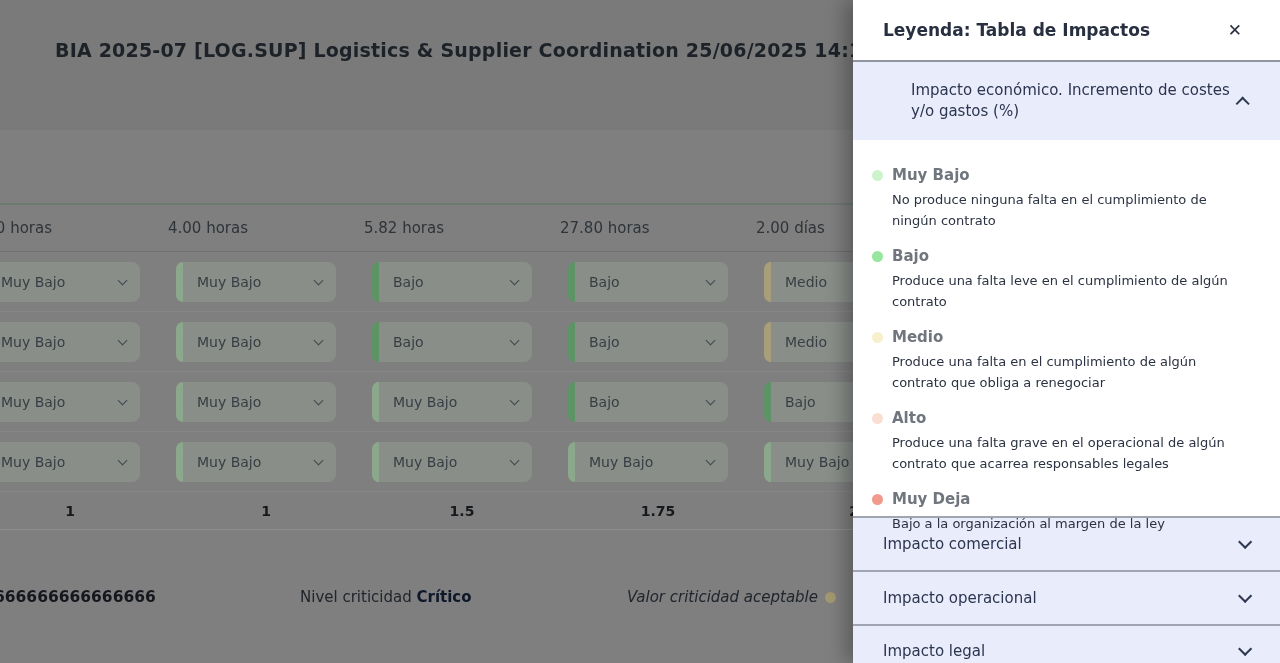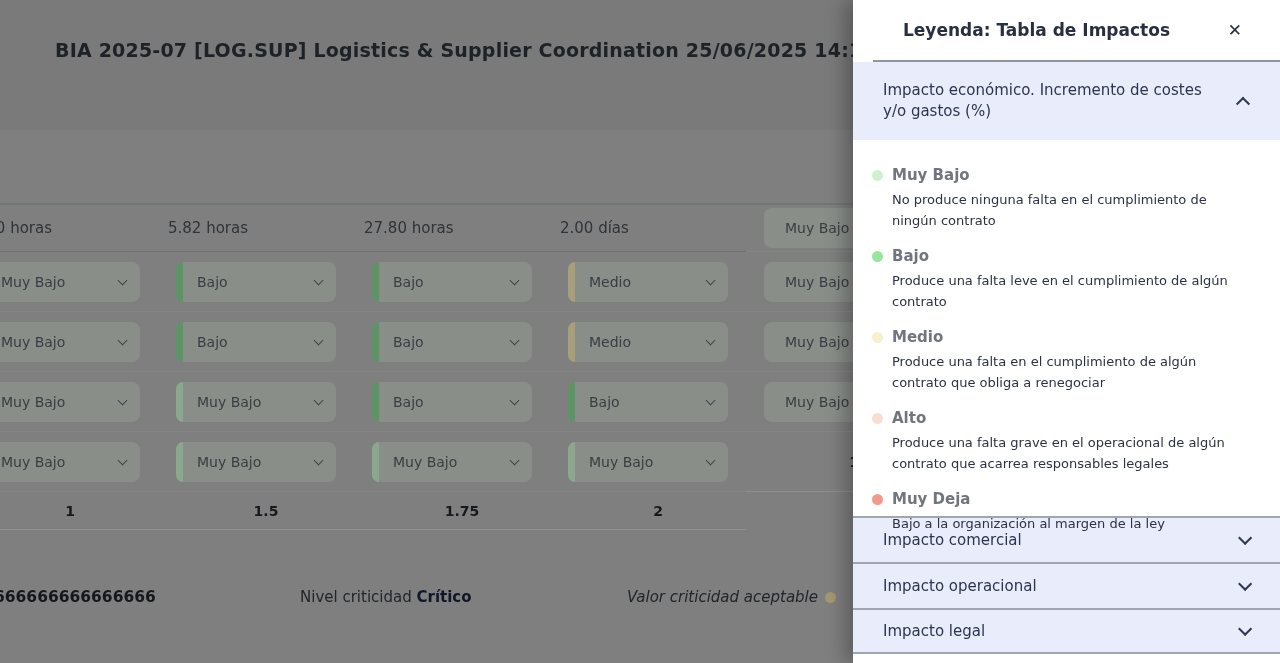--- a/index.html
+++ b/index.html
@@ -34,55 +34,58 @@
   .stat-number { position:absolute; left:-6px; top:2px; font-size:15.5px; font-weight:700; color:#14181d; white-space:nowrap; }
   .stat-nivel { position:absolute; left:300px; top:2px; white-space:nowrap; }
   .stat-nivel b { font-weight:700; color:#0f172a; }
   .stat-acept { position:absolute; left:627px; top:2px; white-space:nowrap;font-style:italic; }
   .stat-dot { display:inline-block; width:11px; height:11px; border-radius:50%; margin-left:7px; vertical-align:-1px; }
 
   
   .panel { position:absolute; right:0; top:0; width:427px; height:663px; background:#ffffff;
            box-shadow:-8px 0 18px rgba(0,0,0,0.28); z-index:10; }
   .panel-header { height:62px; display:flex; align-items:center; justify-content:space-between;
-                  padding:0 38px 0 30px; border-bottom:2px solid #8f949f;margin-left:20px; }
+                  padding:0 38px 0 30px; border-bottom:2px solid #8f949f; }
   .panel-title { font-size:17px; font-weight:700; color:#272f40; }
   .panel-close { font-size:17px; color:#2a3142; cursor:pointer; line-height:1; }
 
   .acc-head { background:#e9ecfa; display:flex; align-items:center; justify-content:space-between;
               padding:0 32px 0 30px; color:#2b3550; }
   .acc-head .acc-title { font-size:15px; line-height:21px; }
   .acc-head-exp { min-height:78px; }
-  .acc-head-exp .acc-title { width:345px; }
+  .acc-head-exp .acc-title { width:345px;margin-left:28px; }
   .acc-chev-up { width:10px; height:10px; border-right:2px solid #2e3850; border-bottom:2px solid #2e3850;
                  transform:rotate(-135deg) translate(-2px,-2px); }
   .acc-chev-down { width:10px; height:10px; border-right:2px solid #2e3850; border-bottom:2px solid #2e3850;
                    transform:rotate(45deg) translateY(-3px); }
 
   .legend { background:#ffffff; padding:26px 30px 18px 19px; height:376px; }
   .legend-item { display:flex; margin-bottom:16px; }
   .legend-dot { flex:0 0 11px; width:11px; height:11px; border-radius:50%; margin-top:4px; margin-right:9px; }
   .legend-label { font-size:15px; font-weight:700; color:#70757e; margin-bottom:5px; }
   .legend-desc { font-size:13px; line-height:21px; color:#2b3242; max-width:378px; }
 
-  .acc-collapsed { height:46px; border-top:2px solid #a0a5b2;text-align:right; }
+  .acc-collapsed { height:54px; border-top:2px solid #a0a5b2;text-align:right; }
   .acc-collapsed:last-child { border-bottom:2px solid #a0a5b2; }
 </style>
 </head>
 <body>
 
 <div class="page">
   <div class="card-bg"></div>
 
   <div class="bia-title">BIA 2025-07 [LOG.SUP] Logistics &amp; Supplier Coordination 25/06/2025 14:18:13</div>
 
   <div class="table">
 
     <div class="th">
         <span>2.00 horas</span>
+      </div>
+    <div class="th">
+        <span>4.00 horas</span>
       </div>
     <div class="th">
         <span>5.82 horas</span>
       </div>
     <div class="th">
         <span>27.80 horas</span>
       </div>
     <div class="th">
         <span>2.00 días</span>
       </div>

